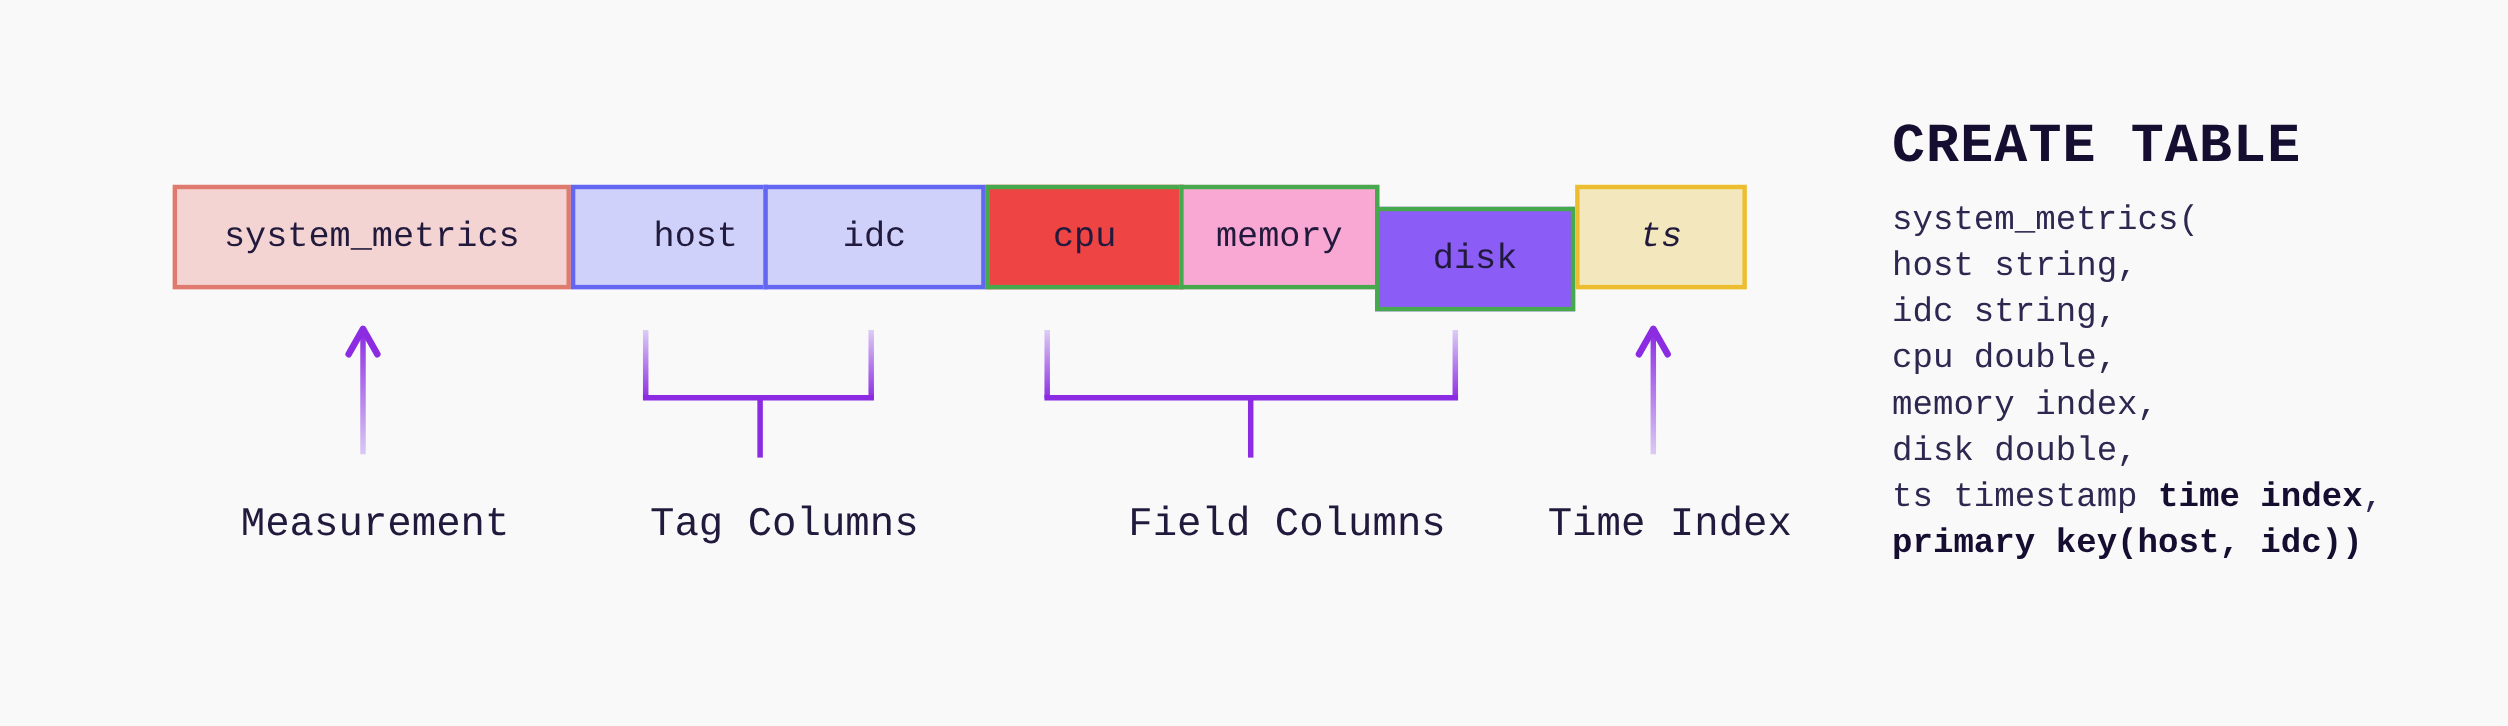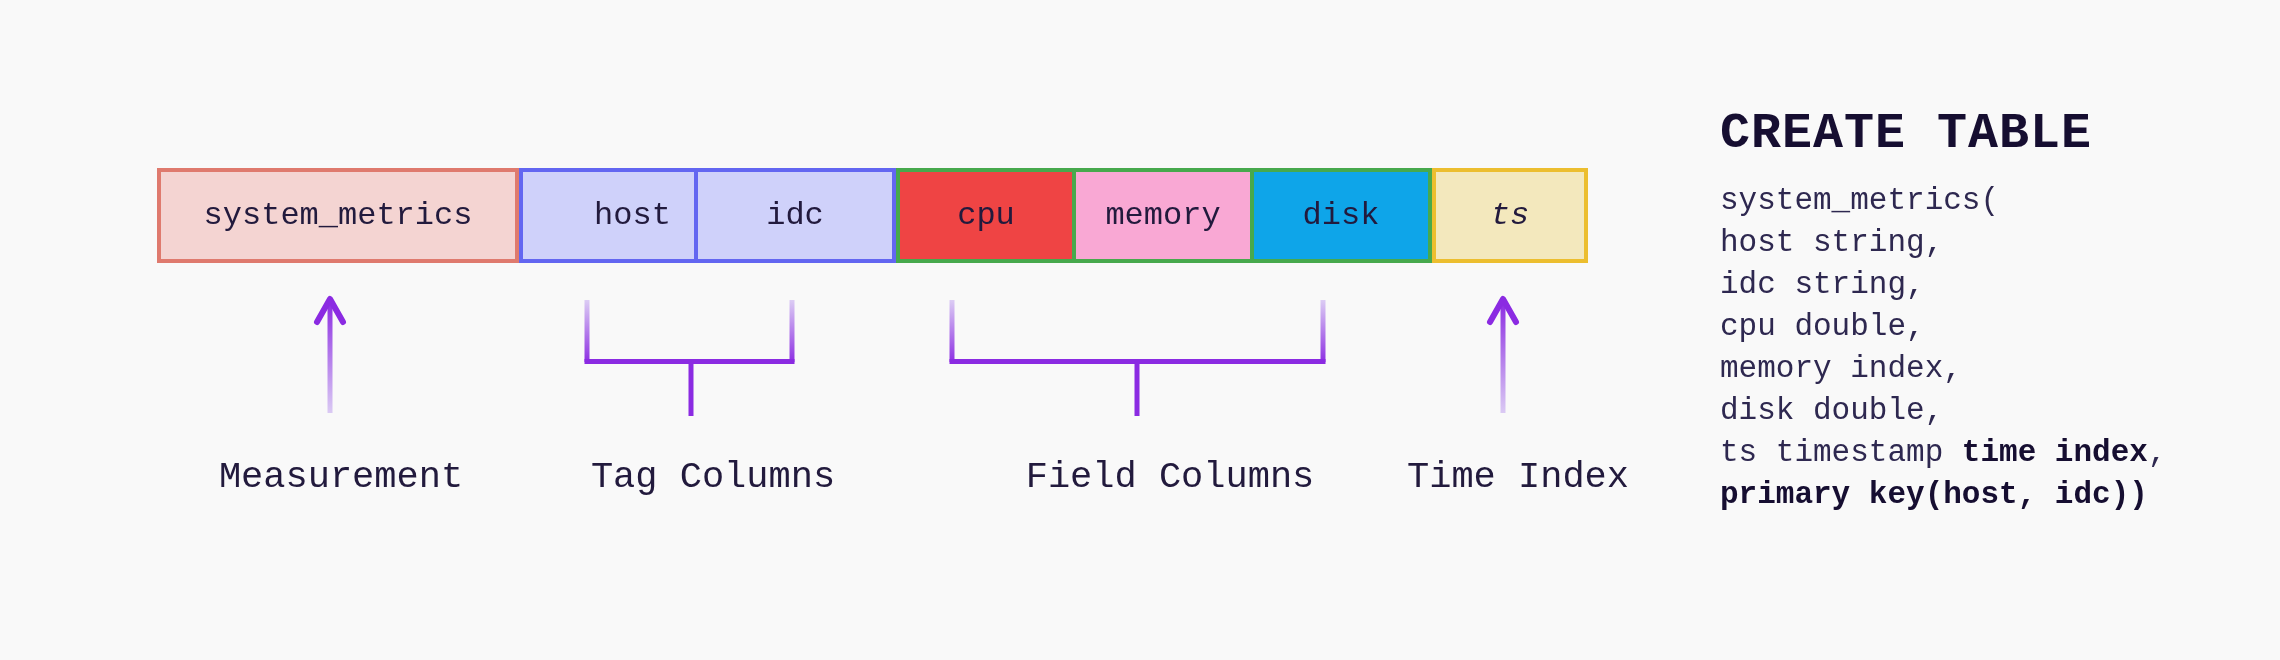--- a/index.html
+++ b/index.html
@@ -71,21 +71,21 @@
     </div>
     <div class="box bw-idc" style="background: rgb(207, 209, 250); border-color: rgb(99, 102, 241);">
       <span>idc</span>
     </div>
     <div class="box bw-cpu" style="background: #ef4444; border-color: rgb(71, 169, 77);">
       <span>cpu</span>
     </div>
     <div class="box bw-memory" style="background: #f9a8d4; border-color: rgb(71, 169, 77);">
       <span>memory</span>
     </div>
-    <div class="box bw-disk" style="background: #0ea5e9; border-color: rgb(71, 169, 77);">
+    <div class="box bw-disk" style="background: #8b5cf6; border-color: rgb(71, 169, 77); margin-top: 20px;">
       <span>disk</span>
     </div>
     <div class="box bw-ts" style="background: rgb(243, 232, 189); border-color: rgb(236, 190, 47);">
       <span>ts</span>
     </div>
   </div>
 
   <svg class="annot-svg" viewBox="0 0 2280 660" xmlns="http://www.w3.org/2000/svg">
     <defs>
       <linearGradient id="arrowGrad" gradientUnits="userSpaceOnUse" x1="0" y1="415" x2="0" y2="300">

